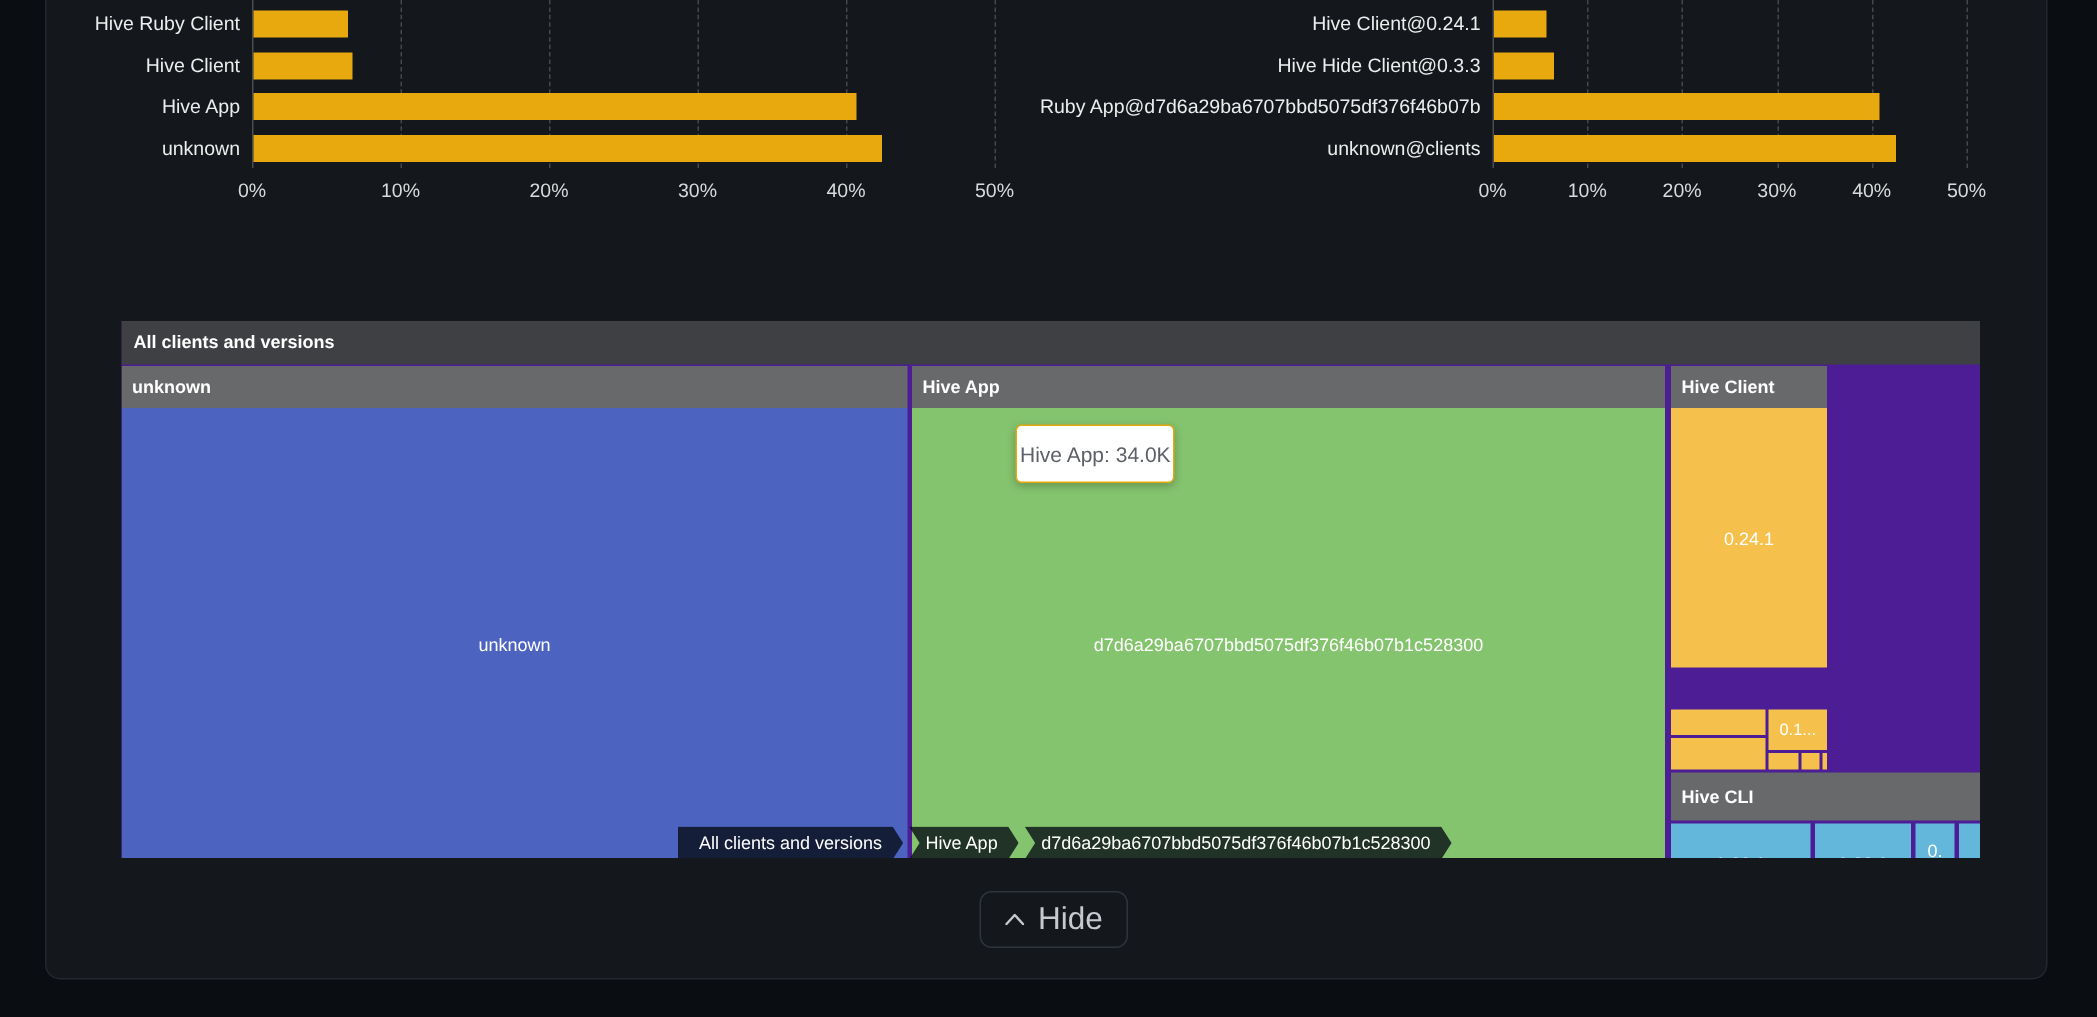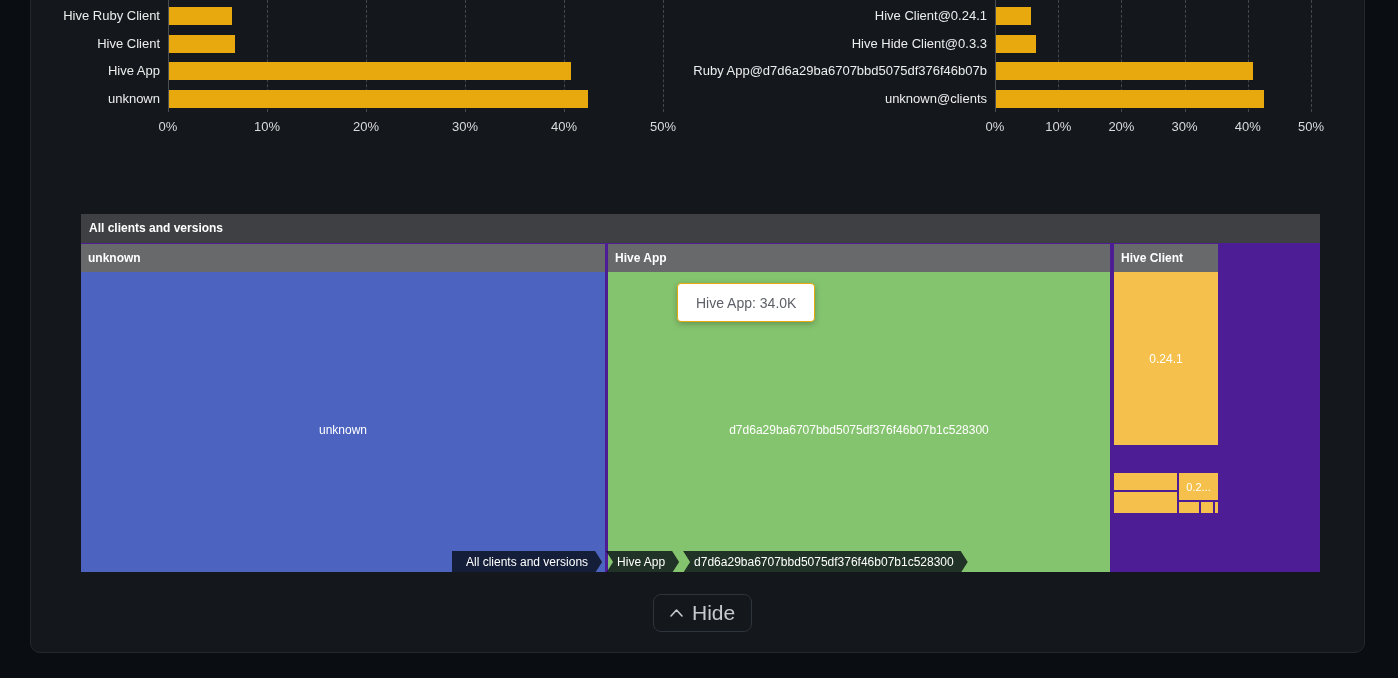--- a/index.html
+++ b/index.html
@@ -44,21 +44,21 @@
   .c-blue { background: #4c64c0; }
   .c-green { background: #85c46e; }
   .c-orange { background: #f5c14c; }
   .c-red { background: #e55c5c; }
   .c-ltblue { background: #63b7db; }
   .tm-biglabel { position: absolute; left: 0; top: 165px; width: 100%; text-align: center; color: #fff; font-size: 12px; }
   
   .tooltip {
     position: absolute; left: 596px; top: 69px; height: 39px;
     background: #ffffff; border: 1px solid #e8a90f; border-radius: 4px;
-    display: inline-flex; align-items: center; padding: 0 18px;
+    display: inline-flex; align-items: center; padding: 0 2px;
     font-size: 14px; color: #5d6167; box-shadow: 0 2px 6px rgba(0,0,0,0.25);
     white-space: nowrap; z-index: 5;
   }
   
   .breadcrumb { position: absolute; left: 371px; top: 337px; display: flex; gap: 4px; z-index: 4; }
   .bc-item {
     background: rgba(5,10,18,0.78); color: #fff; font-size: 12px;
     height: 22px; line-height: 22px; padding: 0 14px 0 11px; white-space: nowrap;
     clip-path: polygon(0 0, calc(100% - 7px) 0, 100% 50%, calc(100% - 7px) 100%, 0 100%, 7px 50%);
   }
@@ -140,29 +140,42 @@
     </div>
   </div>
 
   <div class="tm-section" style="left:1033px;top:30px;width:104px;height:269px;">
     <div class="tm-header">Hive Client</div>
     <div class="tm-cell c-orange" style="left:0;top:28px;width:104px;height:173px;">
       <span>0.24.1</span>
     </div>
     <div class="tm-cell c-orange" style="left:0;top:229px;width:63px;height:17px;"></div>
     <div class="tm-cell c-orange" style="left:65px;top:229px;width:39px;height:27px;font-size:11px;">
-      <span>0.2...</span>
+      <span>0.1...</span>
     </div>
     <div class="tm-cell c-orange" style="left:0;top:248px;width:63px;height:21px;"></div>
     <div class="tm-cell c-orange" style="left:65px;top:258px;width:20px;height:11px;"></div>
     <div class="tm-cell c-orange" style="left:87px;top:258px;width:12px;height:11px;"></div>
     <div class="tm-cell c-orange" style="left:101px;top:258px;width:3px;height:11px;"></div>
   </div>
 
 
+  <div class="tm-section" style="left:1033px;top:301px;width:206px;height:101px;">
+    <div class="tm-header" style="height:32px;line-height:32px;">Hive CLI</div>
+    <div class="tm-cell c-ltblue" style="left:0;top:34px;width:93px;height:53px;">
+      <span>0.23.0</span>
+    </div>
+    <div class="tm-cell c-ltblue" style="left:96px;top:34px;width:64px;height:53px;">
+      <span>0.23.0</span>
+    </div>
+    <div class="tm-cell c-ltblue" style="left:163px;top:34px;width:26px;height:36px;">
+      <span>0.</span>
+    </div>
+    <div class="tm-cell c-ltblue" style="left:192px;top:34px;width:14px;height:53px;"></div>
+  </div>
 
   <div class="tooltip">
     <span>Hive App: 34.0K</span>
   </div>
 
   <div class="breadcrumb">
     <div class="bc-item first">All clients and versions</div>
     <div class="bc-item">Hive App</div>
     <div class="bc-item">d7d6a29ba6707bbd5075df376f46b07b1c528300</div>
   </div>

